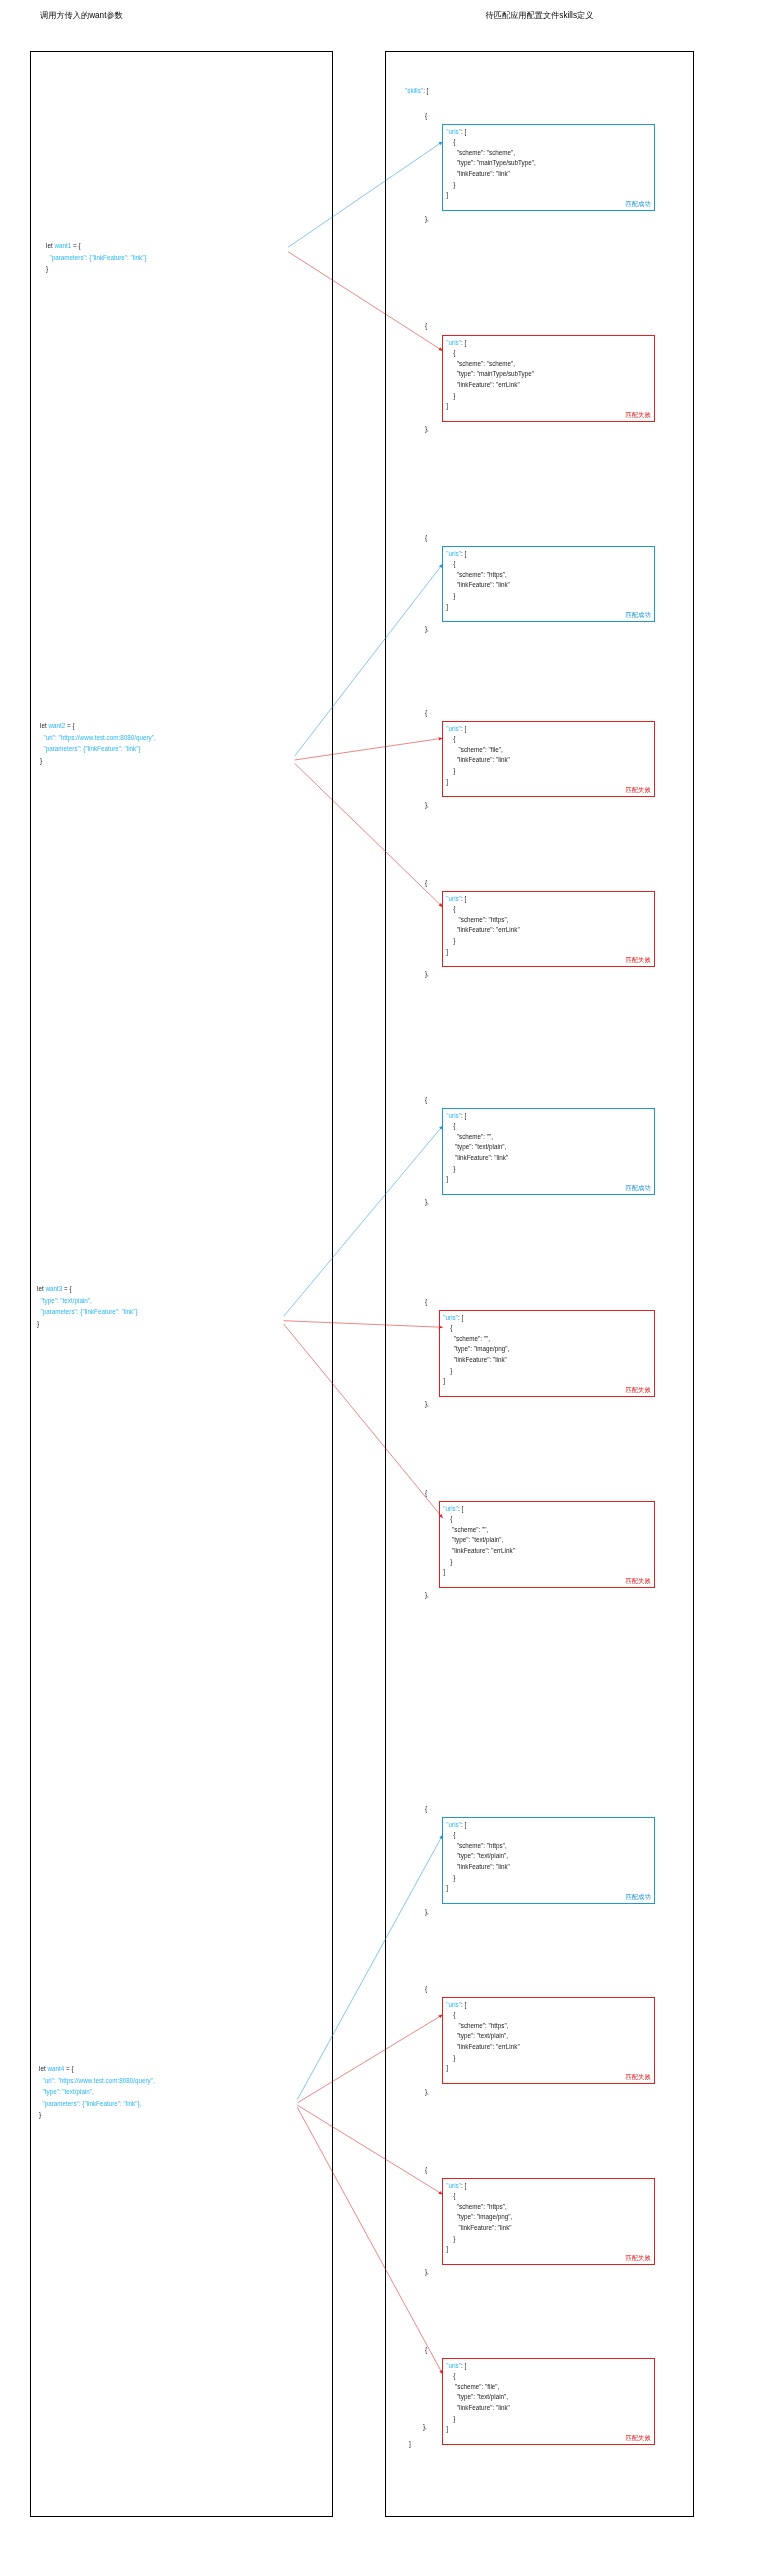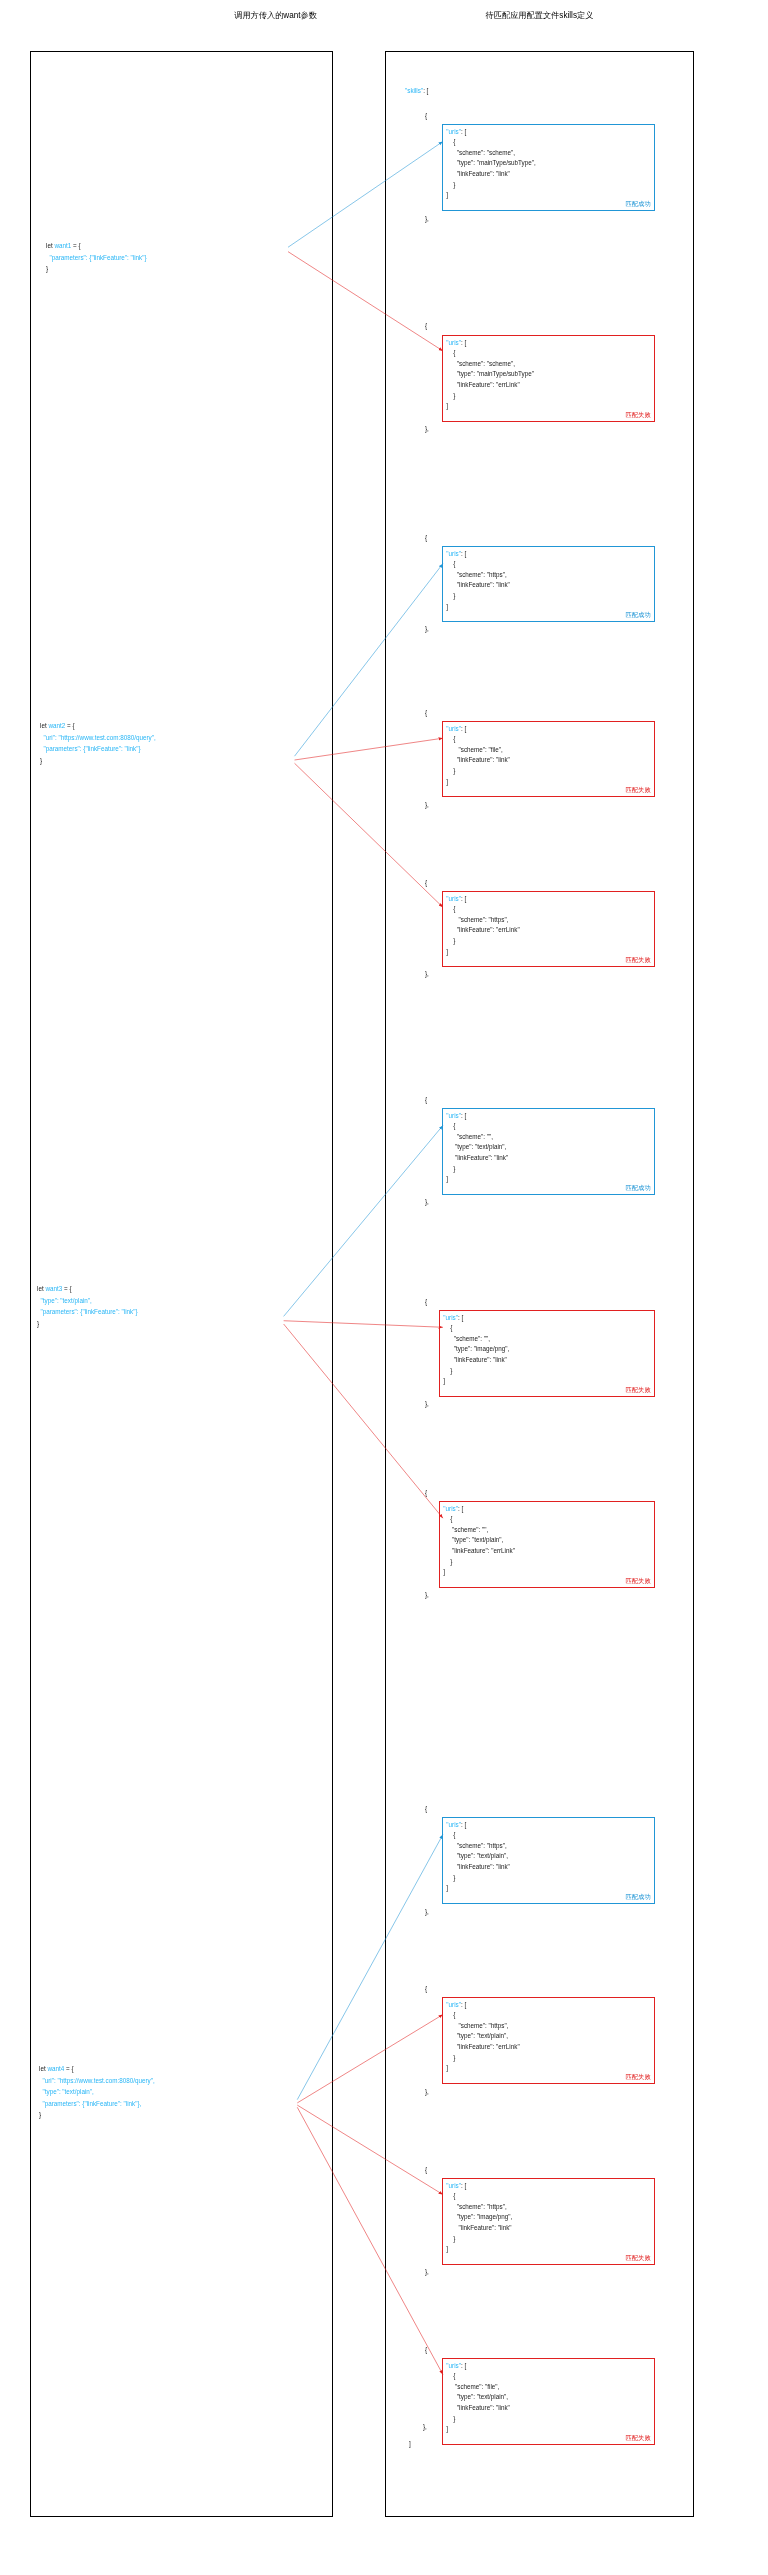--- a/index.html
+++ b/index.html
@@ -1,21 +1,21 @@
 <!DOCTYPE html>
 <html style="font-size:8.7px"><head>
 <meta charset="utf-8">
 <style>
   html,body{margin:0;padding:0;background:#fff;}
   body{width:768px;height:2576px;position:relative;
        font-family:"Liberation Sans","DejaVu Sans",sans-serif;
        -webkit-font-smoothing:antialiased;}
 
   .hdr{position:absolute;font-size:8.2px;color:#000;white-space:nowrap;}
-  #hdr-left{left:14px;top:9.8px;width:303px;text-align:right;}
+  #hdr-left{left:40px;top:9.8px;width:303px;text-align:left;}
   #hdr-right{left:385px;top:9.8px;width:309px;text-align:center;}
 
   .panel{position:absolute;border:1.4px solid #000;background:transparent;box-sizing:border-box;}
   #panel-left{left:30px;top:51px;width:303px;height:2466px;}
   #panel-right{left:385px;top:51px;width:309px;height:2466px;}
   .k{color:#29b6f6;}
   .want-blk{position:absolute;font-size:6.3px;line-height:11.5px;white-space:pre;color:#222;}
 
   .skills-lbl{position:absolute;left:405px;font-size:6.3px;white-space:pre;color:#222;}
   .brace{position:absolute;font-size:6.3px;color:#222;white-space:pre;}

